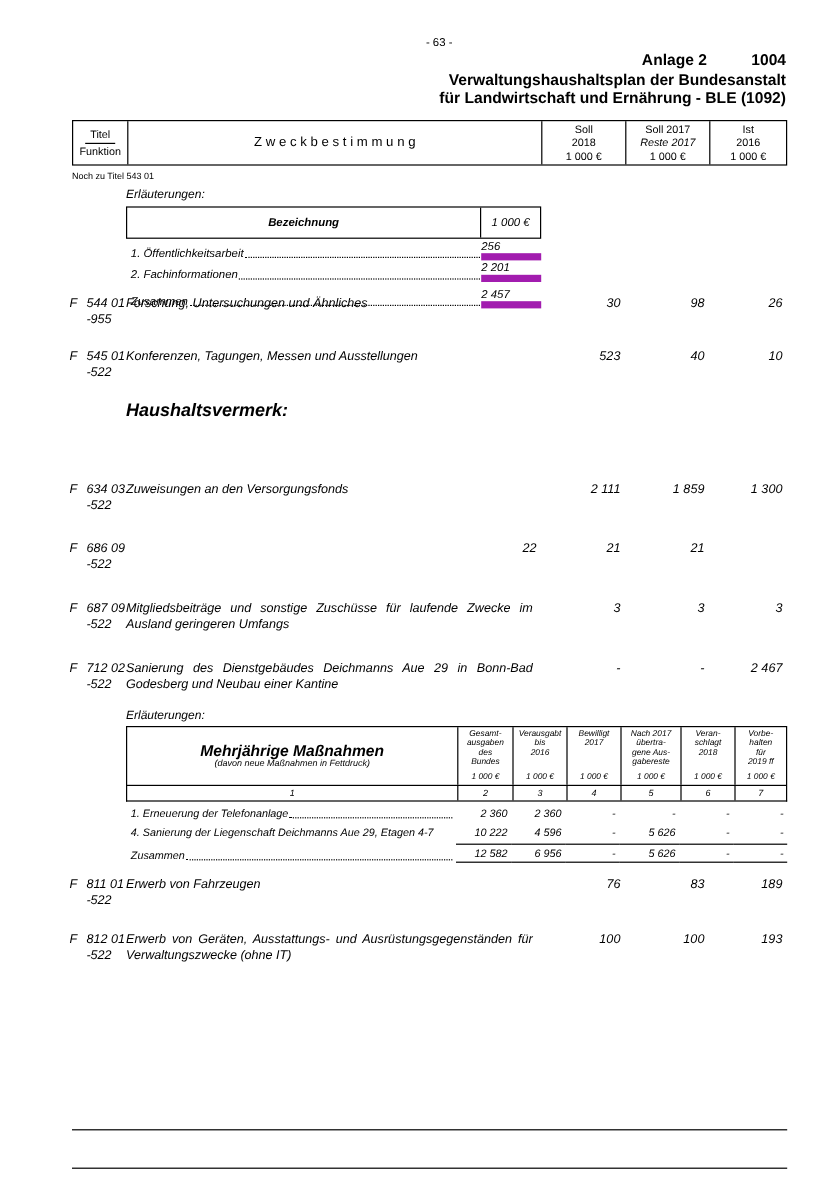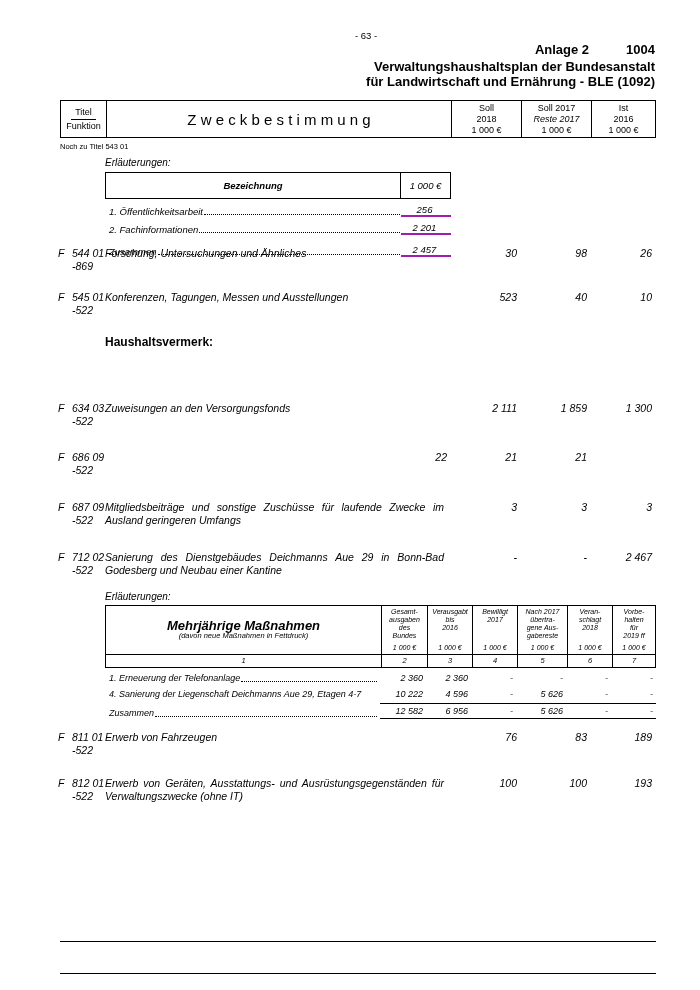--- a/index.html
+++ b/index.html
@@ -22,51 +22,51 @@
   .head-box {
     top:100px; left:60px; width:596px; height:38px;
     border:1px solid #000; display:grid;
     grid-template-columns:45px 345px 70px 70px 1fr;
     font-size:9px;
   }
   .hb-cell { display:flex; flex-direction:column; justify-content:center; align-items:center; text-align:center; line-height:11px; }
   .hb-cell + .hb-cell { border-left:1px solid #000; }
   .hb-titel { padding:3px 2px; }
   .hb-titel .line1 { border-bottom:1px solid #000; padding:0 4px 1px 4px; margin-bottom:1px; }
-  .hb-zweck { font-size:15px; }
+  .hb-zweck { font-size:11px; }
 
   
   .noch-zu { top:142px; left:60px; font-size:7.5px; }
 
   
   .erl-label { left:105px; font-size:10px; font-style:italic; }
   .erl1-label { top:157px; }
   .erl2-label { top:591px; }
 
   
   .erl1-table { top:172px; left:105px; width:346px; font-size:9.5px; }
   .e1-head { display:grid; grid-template-columns:1fr 50px; border:1px solid #000; height:27px; }
   .e1-head-label { display:flex; align-items:center; justify-content:center; font-weight:bold; font-style:italic; }
   .e1-head-val { display:flex; align-items:center; justify-content:center; border-left:1px solid #000; font-style:italic; }
   .e1-row { display:flex; align-items:flex-end; height:15px; font-style:italic; padding-left:4px; margin-top:3px; }
   .e1-row.zusammen { margin-top:7px; }
   .leader { flex:1; border-bottom:1px dotted #000; margin:0 1px 2px 1px; }
-  .e1-val { width:50px; text-align:center; border-bottom:2px solid #a21caf; padding-right:3px; }
+  .e1-val { width:50px; text-align:left; border-bottom:6px solid #a21caf; padding-right:3px; }
 
   
   .item {
     left:58px; width:597px; display:grid;
     grid-template-columns:14px 33px 345px 70px 70px 65px;
     font-size:10.5px; font-style:italic; line-height:13px;
   }
   .item .txt { text-align:justify; padding-right:6px; }
   .item .val { text-align:right; padding-right:3px; }
 
   
-  .vermerk { top:336px; left:105px; width:345px; font-size:12px; line-height:13px; }
+  .vermerk { top:336px; left:105px; width:345px; font-size:15px; font-style:italic; line-height:13px; }
   .vermerk .lbl { font-weight:bold; margin-bottom:1px; }
   .vermerk .txt { text-align:justify; }
 
   
   .erl2-table { top:605px; left:105px; width:551px; font-size:9px; }
   .e2-head { display:grid; grid-template-columns:275px 46px 45px 45px 50px 45px 1fr; border:1px solid #000; }
   .e2-hcell { min-height:48px; border-left:1px solid #000; display:flex; flex-direction:column; justify-content:space-between; align-items:center; text-align:center; font-size:7px; font-style:italic; line-height:8px; padding:2px 1px; }
   .e2-c1 { border-left:none; justify-content:center; }
   .e2-c1-title { font-weight:bold; font-style:italic; font-size:13px; line-height:11px; }
   .e2-c1-sub { font-style:italic; font-size:7.5px; line-height:9px; }
@@ -145,21 +145,21 @@
     <span>Zusammen</span>
       <span class="leader"></span>
       <span class="e1-val">2 457</span>
   </div>
 </div>
 
 <div class="abs item" style="top:247px">
   <span>F</span>
   <div>
       <div>544 01</div>
-      <div>-869</div>
+      <div>-955</div>
     </div>
   <div class="txt">Forschung, Untersuchungen und Ähnliches</div>
   <div class="val">30</div>
   <div class="val">98</div>
   <div class="val">26</div>
 </div>
 
 <div class="abs item" style="top:291px">
   <span>F</span>
   <div>

